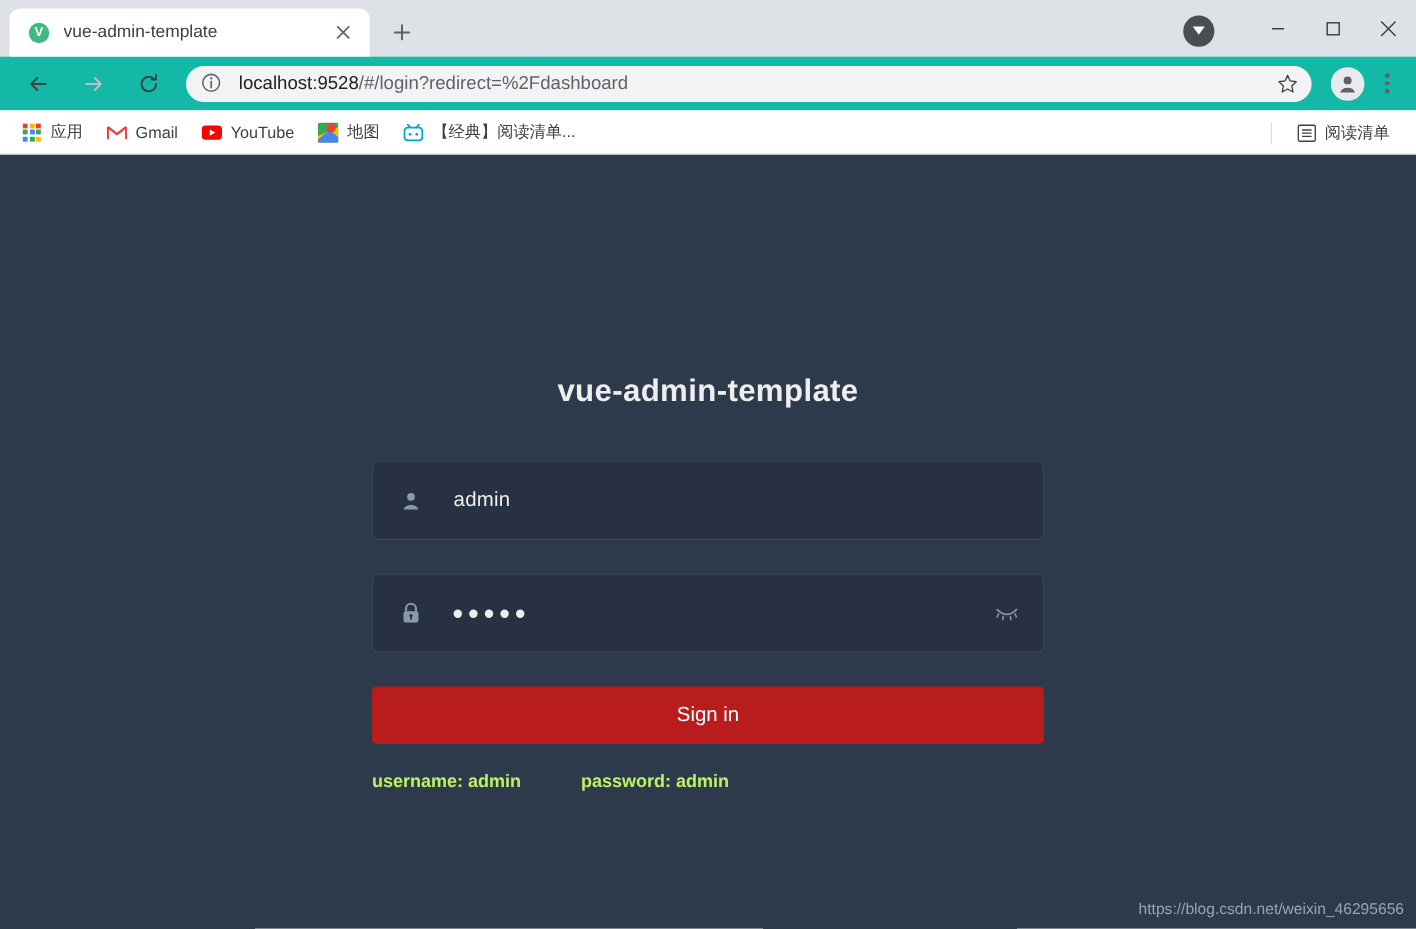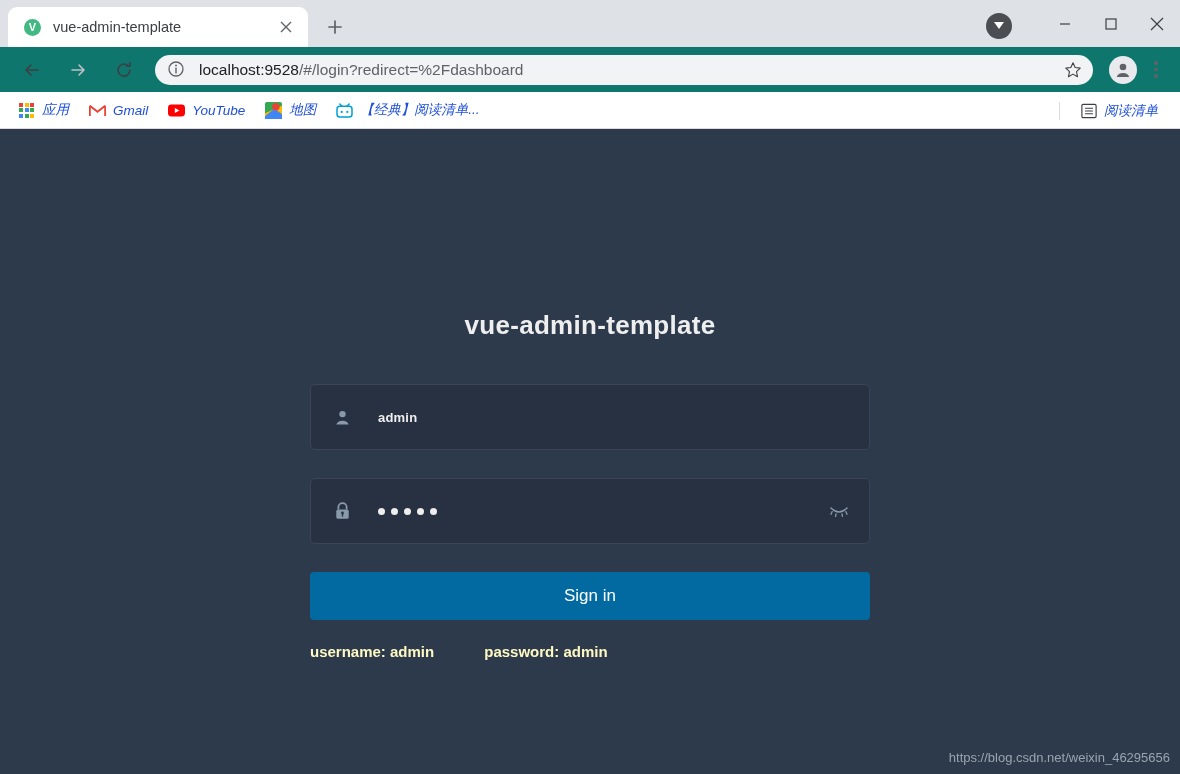--- a/index.html
+++ b/index.html
@@ -76,21 +76,21 @@
   }
   .tabsearch .tri {
     width: 0; height: 0;
     border-left: 5px solid transparent;
     border-right: 5px solid transparent;
     border-top: 7px solid #ffffff;
   }
 
   .toolbar {
     height: 45px;
-    background: #0f766e;
+    background: #14b8a6;
     display: flex; align-items: center;
     padding: 0 9px;
   }
   .navbtn {
     width: 34px; height: 34px;
     margin: 0 6px;
     display: flex; align-items: center; justify-content: center;
     border-radius: 50%;
     flex: 0 0 auto;
   }
@@ -134,21 +134,21 @@
     position: relative;
   }
   .bm {
     display: flex; align-items: center;
     height: 26px; padding: 0 8px;
     border-radius: 4px;
     margin-right: 4px;
   }
   .bm-icon { width: 17px; height: 17px; margin-right: 7px; flex: 0 0 auto;
              display: flex; align-items: center; justify-content: center; }
-  .bm-label { font-size: 13.5px; color: #1d4ed8; white-space: nowrap; font-style: italic; }
+  .bm-label { font-size: 13.5px; color: #404040; white-space: nowrap; }
   .bm-right {
     position: absolute; right: 10px; top: 0; height: 37px;
     display: flex; align-items: center; padding-left: 21px;
   }
   .bm-sep { width: 1px; height: 18px; background: #dadce0; margin-right: 12px; }
 
   
   .grid-icon { display: grid; grid-template-columns: repeat(3, 4px); grid-template-rows: repeat(3, 4px); gap: 1.5px; }
   .grid-icon i { display: block; width: 4px; height: 4px; }
 
@@ -178,42 +178,41 @@
     height: 66px;
     display: flex; align-items: center;
     margin-bottom: 28px;
     padding: 0 15px 0 20px;
     position: relative;
   }
   .field-icon { width: 22px; flex: 0 0 auto; display: flex; align-items: center; justify-content: center; }
   .field-value {
     flex: 1 1 auto;
     color: #eeeeee;
-    font-size: 13px;
+    font-size: 17px;
     margin-left: 25px;
     letter-spacing: 0.2px;
-    font-weight: bold;
   }
   .pw-dots { display: flex; align-items: center; gap: 6px; margin-left: 25px; flex: 1 1 auto; }
   .pw-dots i { width: 7px; height: 7px; border-radius: 50%; background: #eeeeee; display: block; }
   .eye-btn { width: 30px; flex: 0 0 auto; display: flex; align-items: center; justify-content: center; }
 
   .signin-btn {
     width: 100%; height: 48px;
-    background: #0369a1;
+    background: #b91c1c;
     border: none; border-radius: 4px;
     color: #ffffff; font-size: 17px;
     font-family: "Liberation Sans", sans-serif;
     cursor: pointer;
     display: flex; align-items: center; justify-content: center;
     margin-top: 2px;
   }
   .hint {
     margin-top: 23px;
-    color: #fef9c3;
+    color: #bef264;
     font-size: 15px;
     font-weight: bold;
     display: flex;
   }
   .hint .h2 { margin-left: 50px; }
 
   .watermark {
     position: absolute;
     right: 10px; bottom: 9px;
     color: #9aa4b0;

